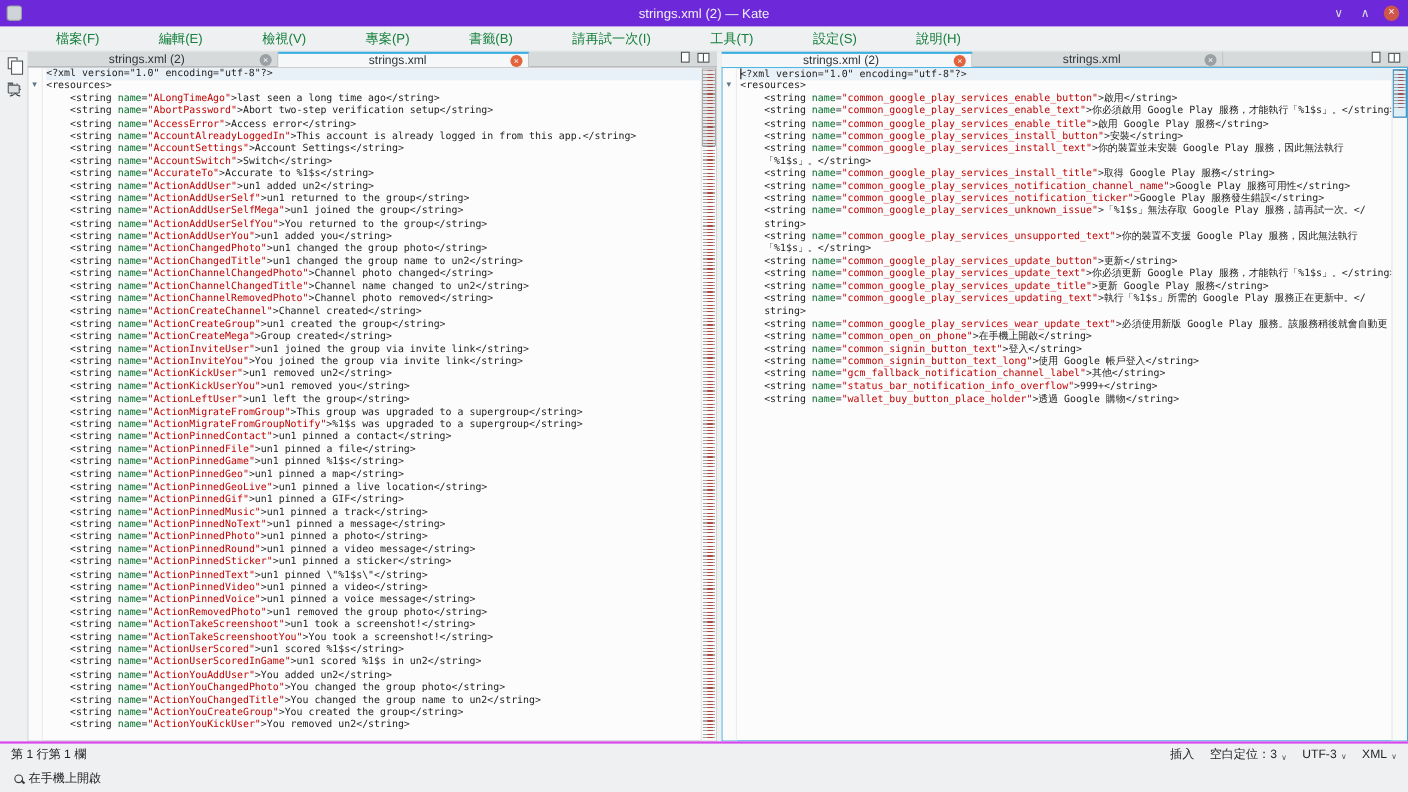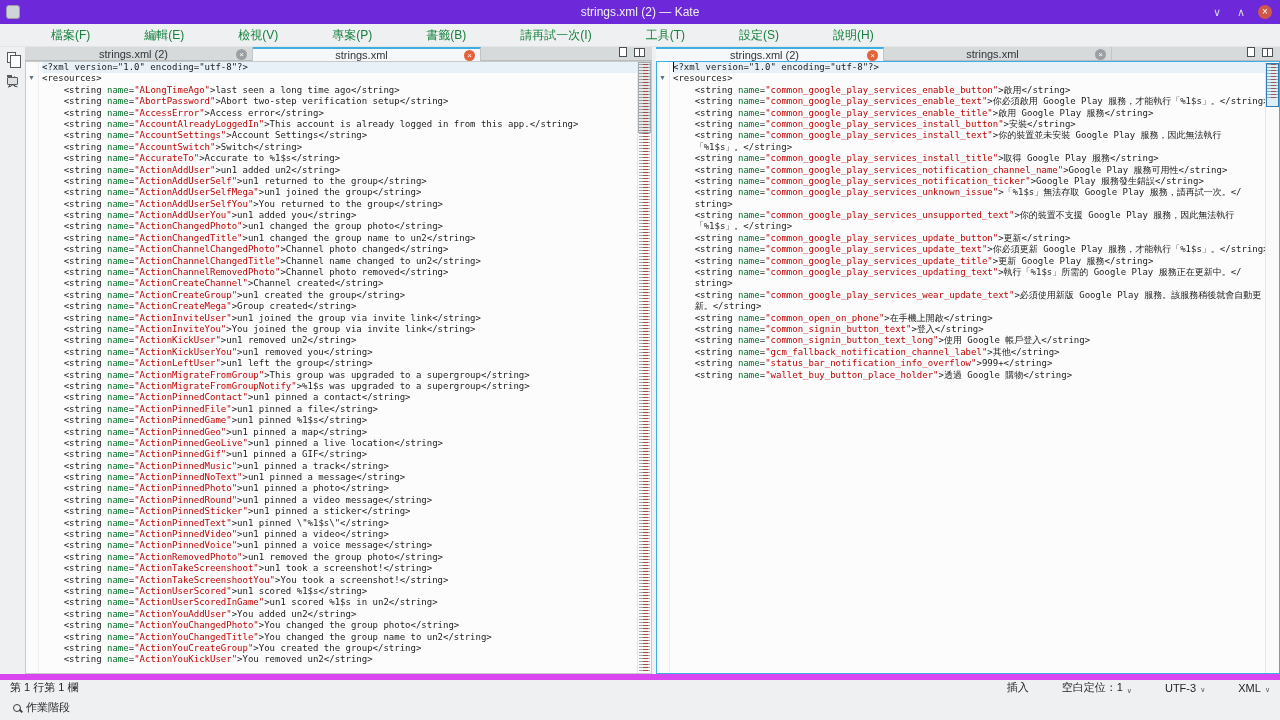--- a/index.html
+++ b/index.html
@@ -97,24 +97,24 @@
     background-repeat:no-repeat, no-repeat; }
   #pane-right .mm-pattern { bottom:auto; height:34px; }
   .mm-view { position:absolute; left:0; right:0; }
   #pane-left .mm-view { top:0; height:71px; background:rgba(100,110,120,.12);
                         border:1px solid rgba(70,80,90,.4); }
   #pane-right .mm-view { top:1px; height:44px; background:rgba(61,174,233,.15);
                          border:1px solid #2d7db3; }
 
   
   #statusbar { height:21px; flex:0 0 auto; background:#eff0f1;
-               border-top:6px solid #d946ef; display:flex; align-items:center;
+               border-top:2px solid #d946ef; display:flex; align-items:center;
                font-size:11px; padding:0 10px; }
   #statusbar .spacer { flex:1; }
-  .status-widget { display:flex; align-items:flex-end; gap:4px; margin-left:33px; }
+  .status-widget { display:flex; align-items:flex-end; gap:4px; margin-left:14px; }
   .chevron-down { font-size:7px; color:#555; }
 
   
   #bottombar { height:25px; flex:0 0 auto; background:#eff0f1; display:flex;
                align-items:center; padding:0 7px; }
   .bottom-btn { display:flex; align-items:center; gap:5px; font-size:11px;
                 padding:2px 6px; }
   .magnifier { position:relative; width:8px; height:8px; border:1.4px solid #3a3f42;
                border-radius:50%; display:inline-block; }
   .magnifier::after { content:""; position:absolute; width:4px; height:1.5px;
@@ -281,21 +281,20 @@
             <div class="cline">    &lt;string <span class="attr-name">name</span>=<span class="attr-val">"common_google_play_services_unknown_issue"</span>&gt;「%1$s」無法存取 Google Play 服務，請再試一次。&lt;/</div>
             <div class="cline">    string&gt;</div>
             <div class="cline">    &lt;string <span class="attr-name">name</span>=<span class="attr-val">"common_google_play_services_unsupported_text"</span>&gt;你的裝置不支援 Google Play 服務，因此無法執行</div>
             <div class="cline">    「%1$s」。&lt;/string&gt;</div>
             <div class="cline">    &lt;string <span class="attr-name">name</span>=<span class="attr-val">"common_google_play_services_update_button"</span>&gt;更新&lt;/string&gt;</div>
             <div class="cline">    &lt;string <span class="attr-name">name</span>=<span class="attr-val">"common_google_play_services_update_text"</span>&gt;你必須更新 Google Play 服務，才能執行「%1$s」。&lt;/string&gt;</div>
             <div class="cline">    &lt;string <span class="attr-name">name</span>=<span class="attr-val">"common_google_play_services_update_title"</span>&gt;更新 Google Play 服務&lt;/string&gt;</div>
             <div class="cline">    &lt;string <span class="attr-name">name</span>=<span class="attr-val">"common_google_play_services_updating_text"</span>&gt;執行「%1$s」所需的 Google Play 服務正在更新中。&lt;/</div>
             <div class="cline">    string&gt;</div>
             <div class="cline">    &lt;string <span class="attr-name">name</span>=<span class="attr-val">"common_google_play_services_wear_update_text"</span>&gt;必須使用新版 Google Play 服務。該服務稍後就會自動更</div>
-            <div class="cline">    新。&lt;/string&gt;</div>
             <div class="cline">    &lt;string <span class="attr-name">name</span>=<span class="attr-val">"common_open_on_phone"</span>&gt;在手機上開啟&lt;/string&gt;</div>
             <div class="cline">    &lt;string <span class="attr-name">name</span>=<span class="attr-val">"common_signin_button_text"</span>&gt;登入&lt;/string&gt;</div>
             <div class="cline">    &lt;string <span class="attr-name">name</span>=<span class="attr-val">"common_signin_button_text_long"</span>&gt;使用 Google 帳戶登入&lt;/string&gt;</div>
             <div class="cline">    &lt;string <span class="attr-name">name</span>=<span class="attr-val">"gcm_fallback_notification_channel_label"</span>&gt;其他&lt;/string&gt;</div>
             <div class="cline">    &lt;string <span class="attr-name">name</span>=<span class="attr-val">"status_bar_notification_info_overflow"</span>&gt;999+&lt;/string&gt;</div>
             <div class="cline">    &lt;string <span class="attr-name">name</span>=<span class="attr-val">"wallet_buy_button_place_holder"</span>&gt;透過 Google 購物&lt;/string&gt;</div>
           </div>
         <div class="minimap">
           <div class="mm-pattern"></div>
           <div class="mm-view"></div>
@@ -306,31 +305,31 @@
   </div>
 </div>
 
 <div id="statusbar">
   <span>第 1 行第 1 欄</span>
   <span class="spacer"></span>
   <span class="status-widget">
     <span>插入</span>
   </span>
   <span class="status-widget">
-    <span>空白定位：1</span>
+    <span>空白定位：3</span>
     <span class="chevron-down">∨</span>
   </span>
   <span class="status-widget">
     <span>UTF-3</span>
     <span class="chevron-down">∨</span>
   </span>
   <span class="status-widget">
     <span>XML</span>
     <span class="chevron-down">∨</span>
   </span>
 </div>
 
 <div id="bottombar">
   <span class="bottom-btn">
     <span class="magnifier"></span>
-    <span>作業階段</span>
+    <span>在手機上開啟</span>
   </span>
 </div>
 
 </body></html>

